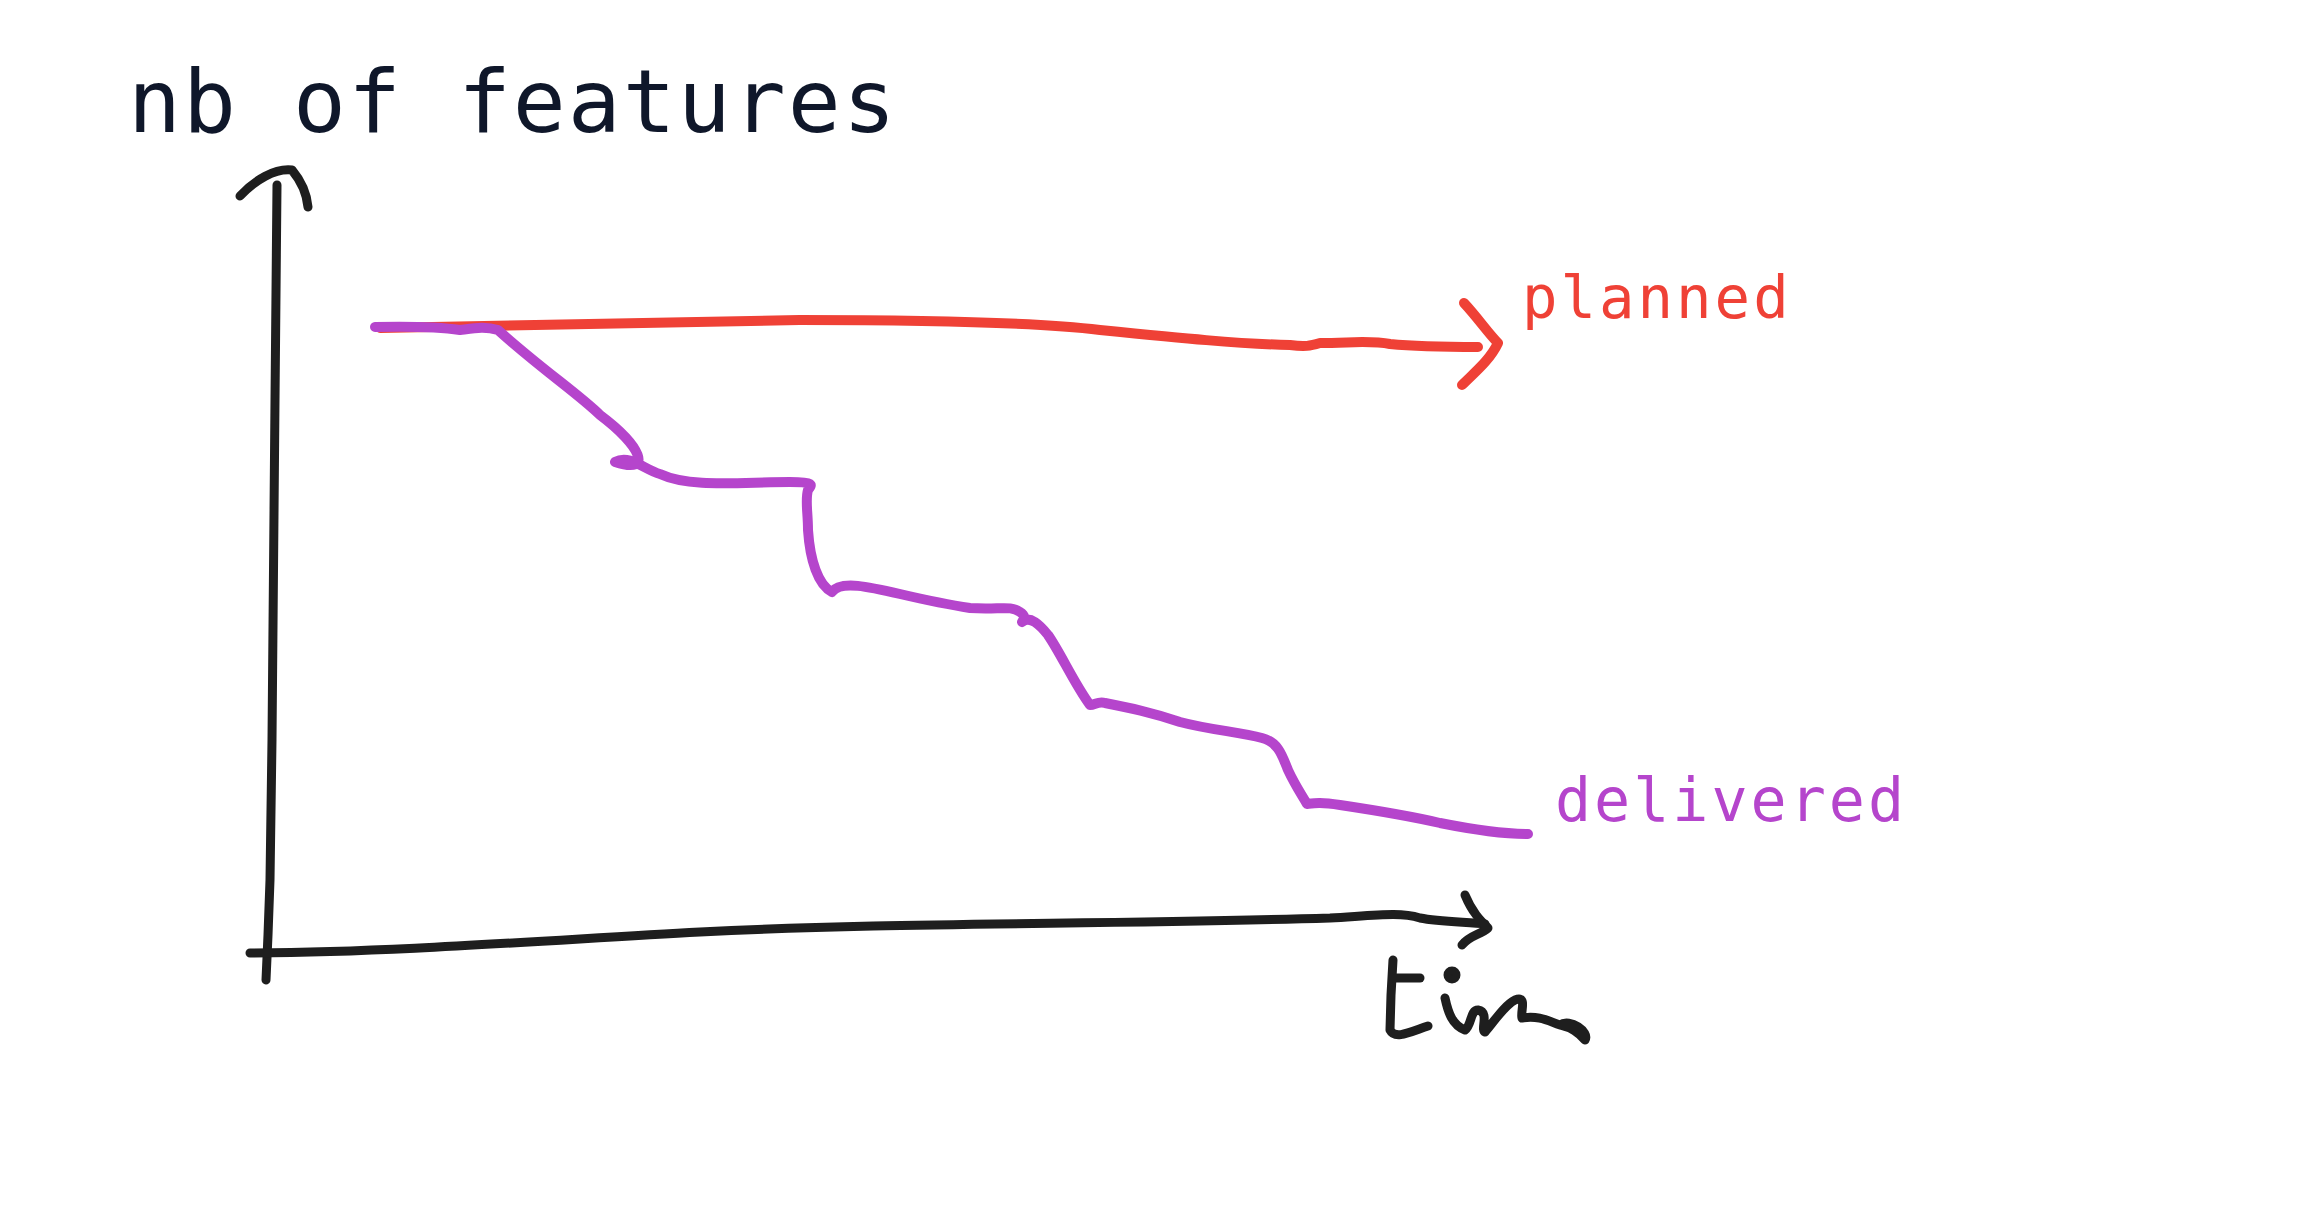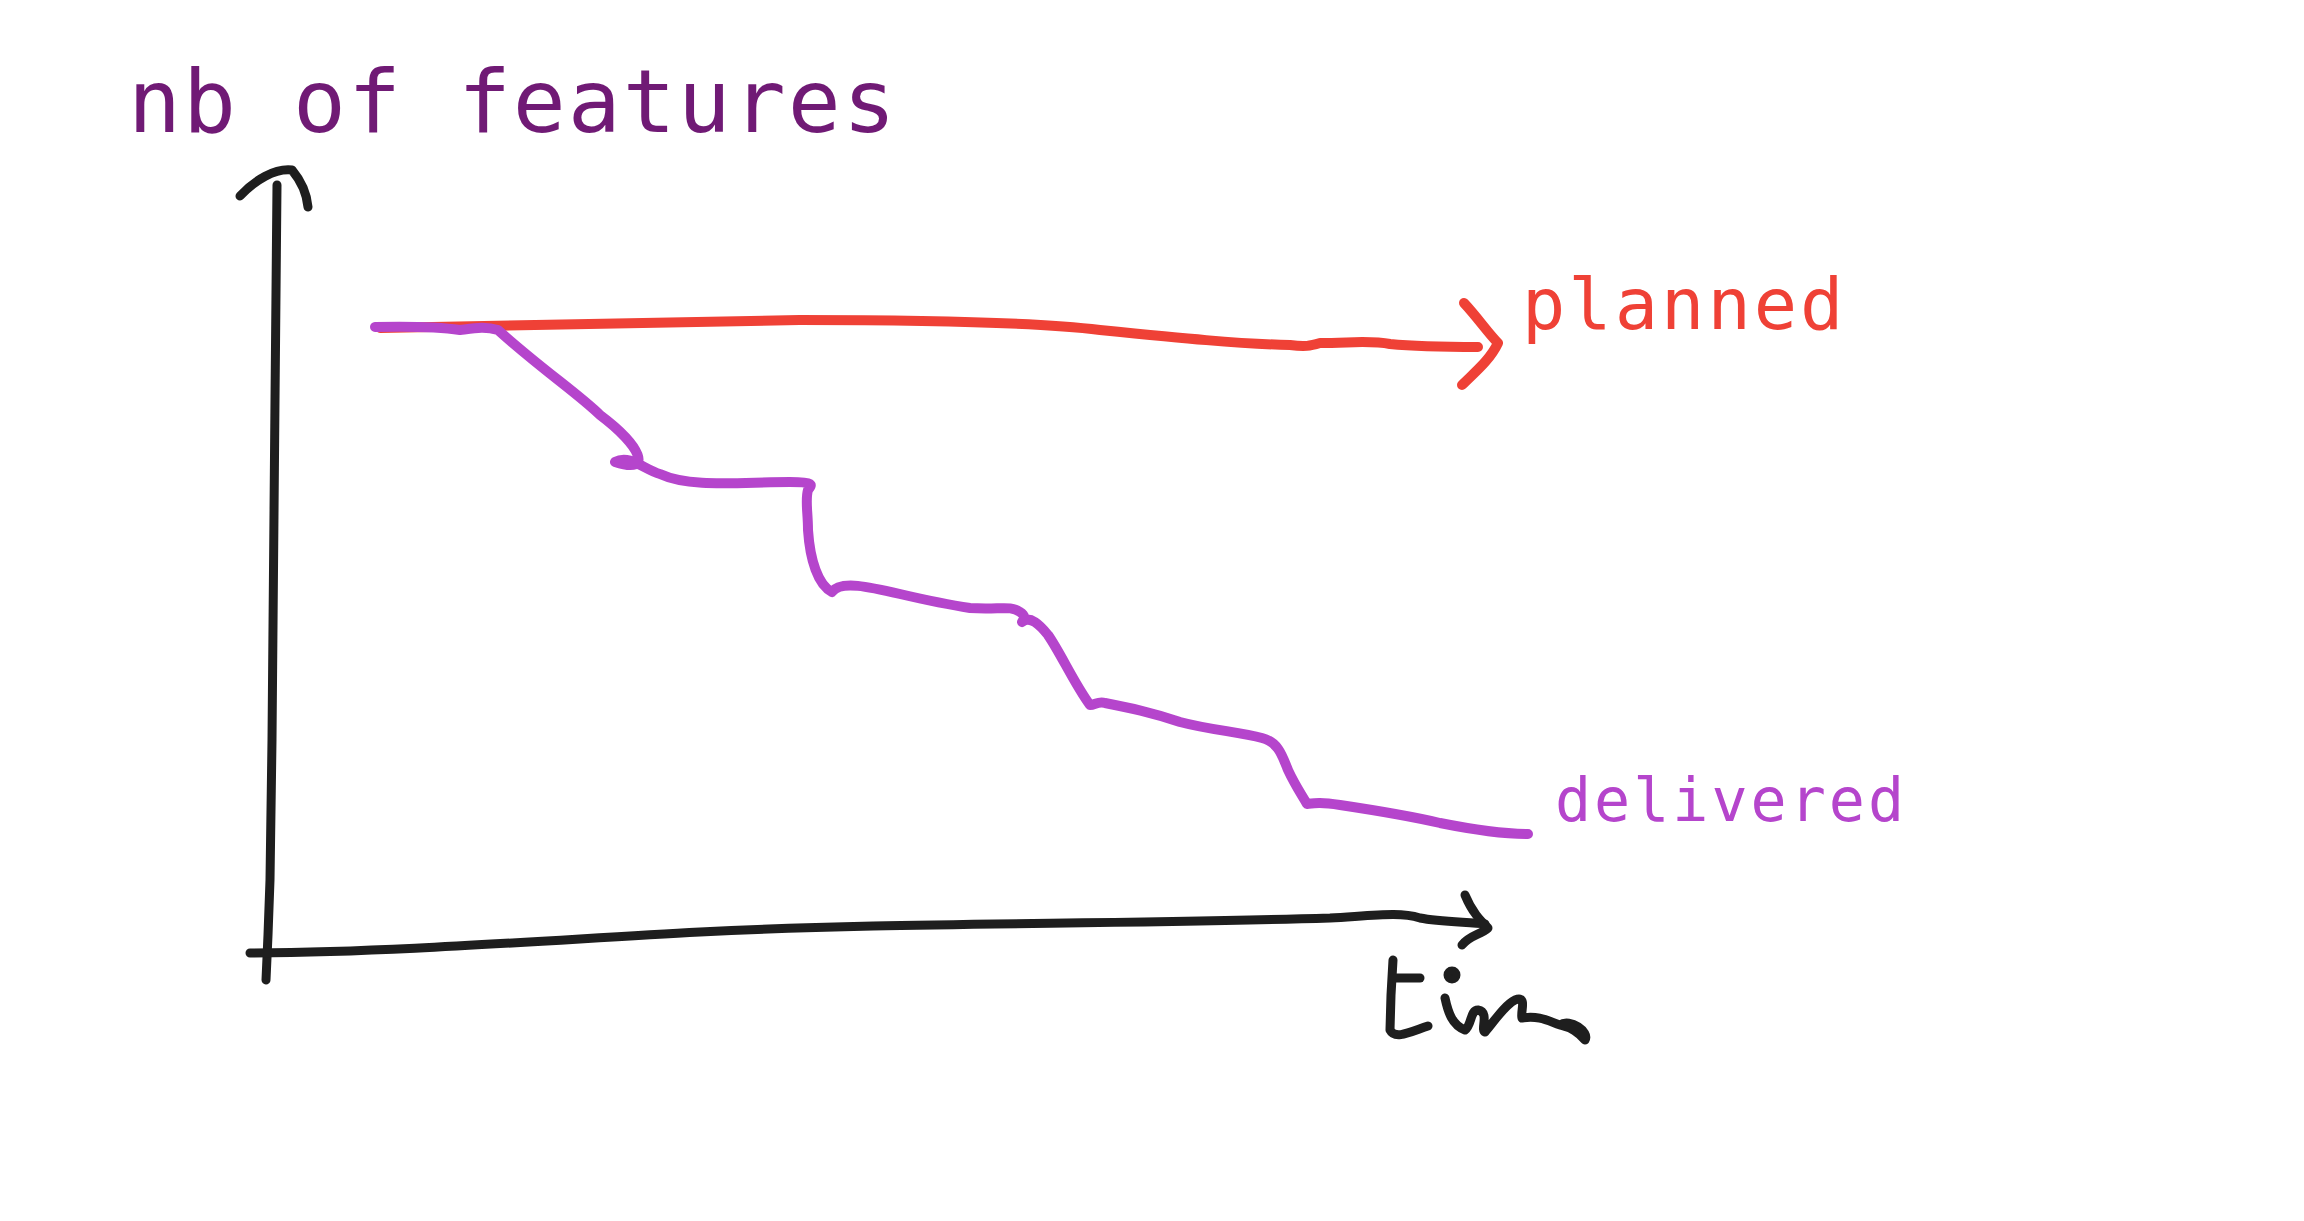--- a/index.html
+++ b/index.html
@@ -4,22 +4,22 @@
 <style>
   html, body { margin: 0; padding: 0; background: #ffffff; }
   body { width: 2304px; height: 1221px; position: relative; overflow: hidden; }
   .canvas { position: absolute; left: 0; top: 0; width: 2304px; height: 1221px; }
   .label {
     position: absolute;
     font-family: "DejaVu Sans Mono", "Liberation Mono", monospace;
     white-space: nowrap;
     line-height: 1;
   }
-  .ylabel { left: 128px; top: 58px; font-size: 88px; color: #701a75; letter-spacing: 2px; }
-  .planned { left: 1522px; top: 268px; font-size: 72px; color: #ef4136; letter-spacing: 3px; }
+  .ylabel { left: 128px; top: 58px; font-size: 88px; color: #0f172a; letter-spacing: 2px; }
+  .planned { left: 1522px; top: 268px; font-size: 59px; color: #ef4136; letter-spacing: 3px; }
   .delivered { left: 1555px; top: 770px; font-size: 60px; color: #b545cc; letter-spacing: 3px; }
   svg path { fill: none; stroke-linecap: round; stroke-linejoin: round; }
 </style>
 </head>
 <body>
 
 <div class="canvas">
   <svg width="2304" height="1221" viewBox="0 0 2304 1221" xmlns="http://www.w3.org/2000/svg">
 
     <g stroke="#1e1e1e" stroke-width="9">

